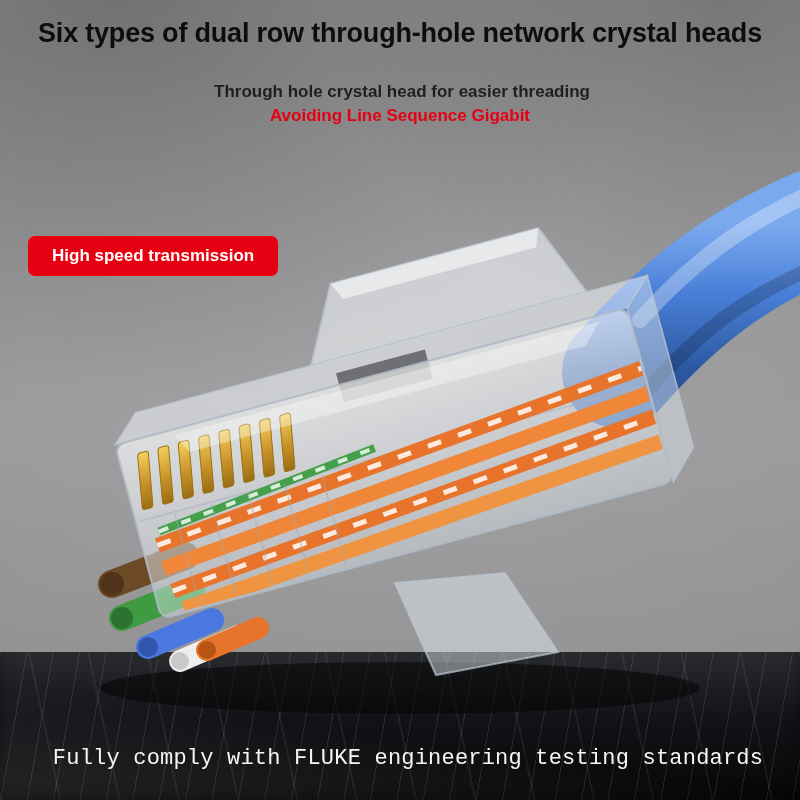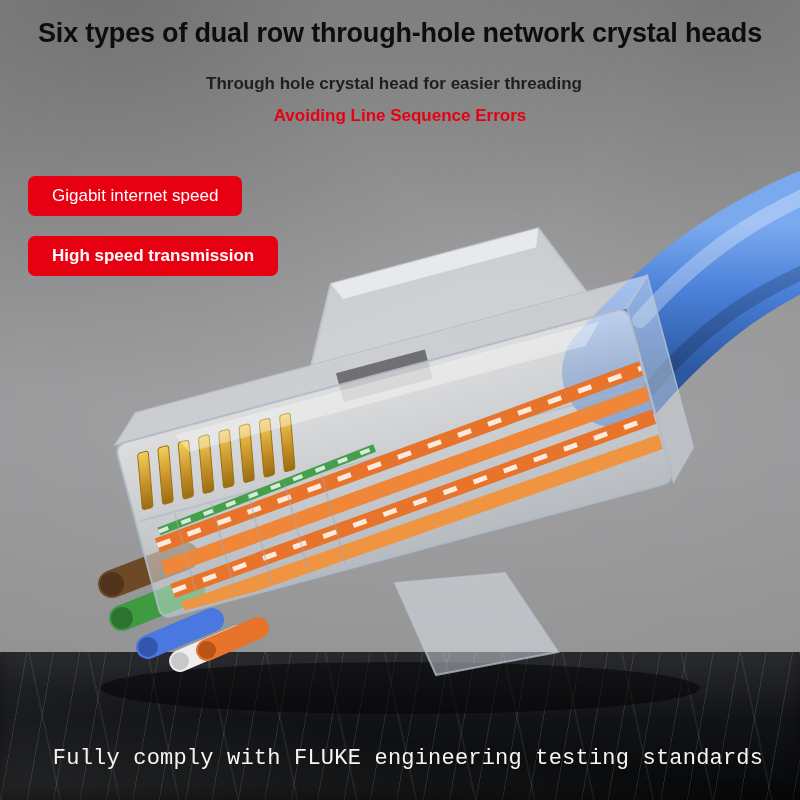--- a/index.html
+++ b/index.html
@@ -22,21 +22,21 @@
       linear-gradient(180deg, #2a2b2f 0%, #121316 45%, #060708 100%);
     box-shadow:0 -6px 14px rgba(0,0,0,0.35) inset;
   }
   .title{
     position:absolute;top:18px;left:0;width:800px;text-align:center;
     font-size:27px;font-weight:800;color:#0d0d0d;letter-spacing:-0.2px;
     white-space:nowrap;margin:0;
   }
   .subtitle{
     position:absolute;top:66px;left:0;width:772px;text-align:center;
-    font-size:17px;font-weight:600;color:#1f1f1f;margin:8px;
+    font-size:17px;font-weight:600;color:#1f1f1f;margin:16px;
   }
   .tagline{
     position:absolute;top:106px;left:0;width:800px;text-align:center;
     font-size:17px;font-weight:600;color:#e60012;margin:0;
   }
   .badge{
     position:absolute;left:28px;height:40px;line-height:40px;
     padding:0 24px;border-radius:7px;background:#e60012;color:#ffffff;
     font-size:17px;font-weight:500;white-space:nowrap;
   }
@@ -143,24 +143,21 @@
       </g>
 
       <polygon points="60,6 500,6 480,26 70,26" fill="rgba(255,255,255,0.35)"></polygon>
     </g>
 
     <polygon points="395,583 505,573 558,652 436,675" fill="rgba(235,242,248,0.45)" stroke="rgba(188,198,210,0.7)" stroke-width="2"></polygon>
   </svg>
 
   <h1 class="title">Six types of dual row through-hole network crystal heads</h1>
   <p class="subtitle">Through hole crystal head for easier threading</p>
-  <p class="tagline">Avoiding Line Sequence Errors</p>
+  <p class="tagline">Avoiding Line Sequence Gigabit</p>
 
-  <div class="badge b1">
-    <span>Gigabit internet speed</span>
-  </div>
   <div class="badge b2">
     <span>High speed transmission</span>
   </div>
 
   <p class="footer-text">Fully comply with FLUKE engineering testing standards</p>
 
 </div>
 
 </body></html>

